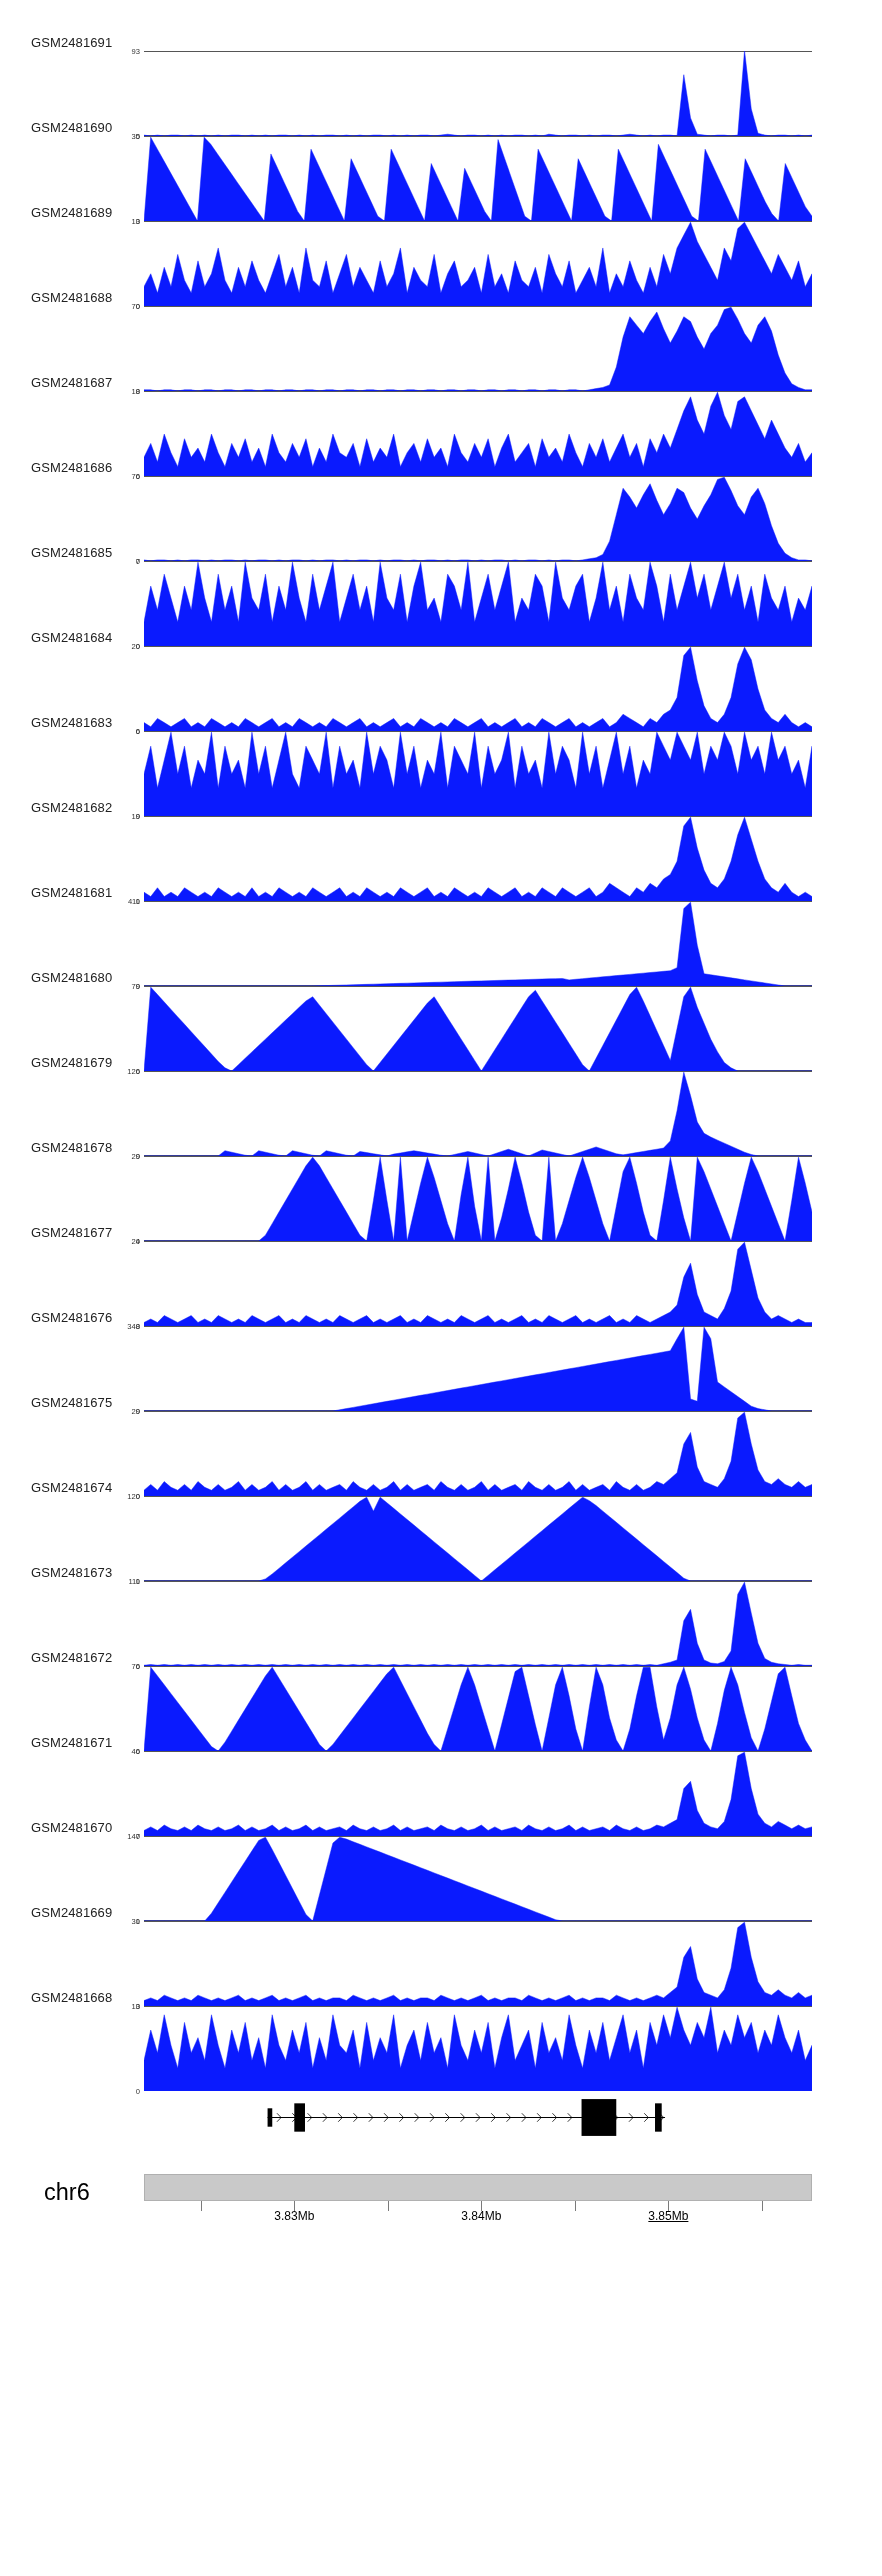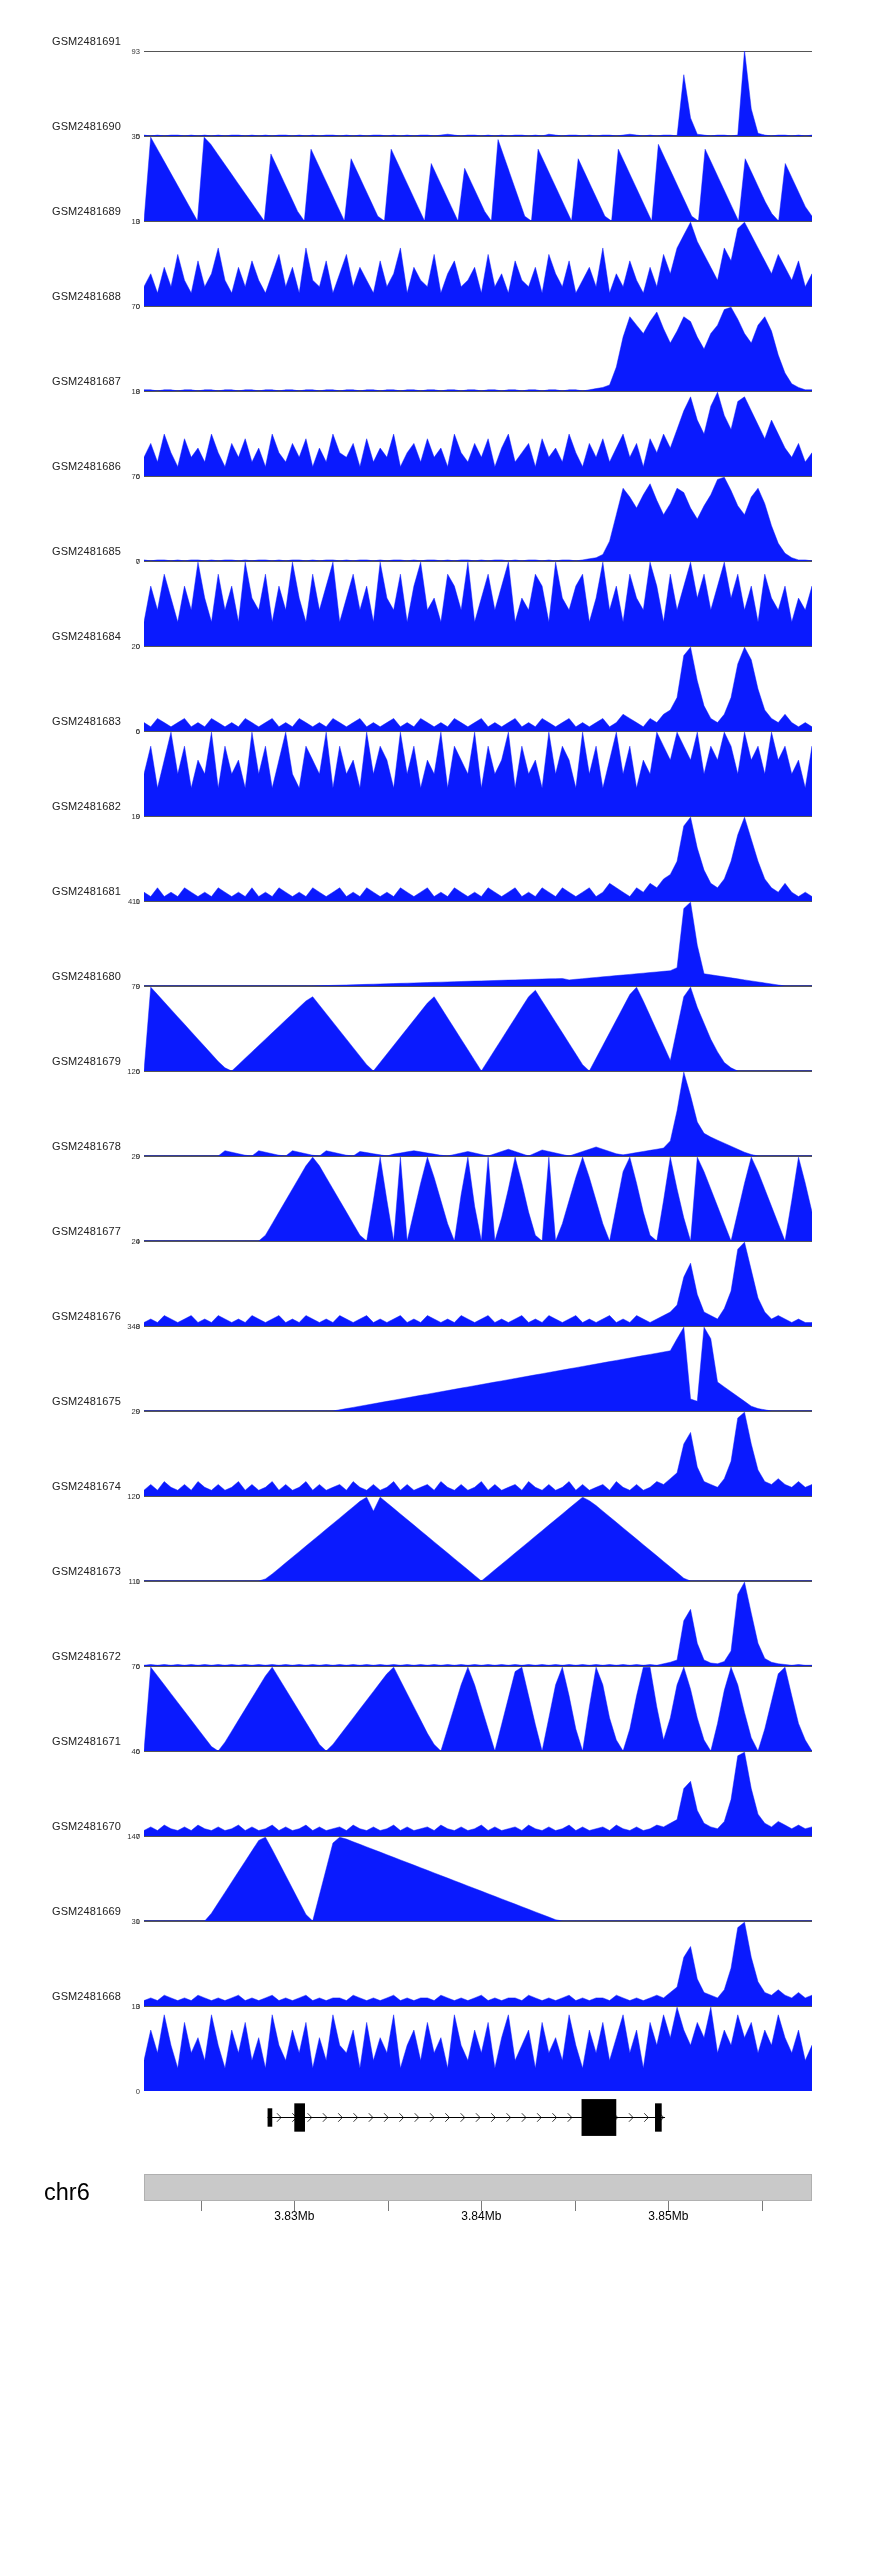--- a/index.html
+++ b/index.html
@@ -1,22 +1,22 @@
 <!DOCTYPE html>
 <html style="font-size:9.4px"><head>
 <meta charset="utf-8">
 <style>
   html,body{margin:0;padding:0;background:#ffffff;}
   body{width:882px;height:2576px;font-family:"Liberation Sans",sans-serif;color:#000;}
   #page{position:relative;width:882px;height:2576px;}
 
   .track{position:relative;height:85px;margin:0;}
   .track-label{
-    position:absolute;left:52px;top:0;width:118px;height:17.6px;
-    font-size:11px;color:#222;letter-spacing:0.1px;white-space:nowrap;
+    position:absolute;left:31px;top:0;width:118px;height:17.6px;
+    font-size:13px;color:#222;letter-spacing:0.1px;white-space:nowrap;
   }
   .plot-wrap{position:absolute;left:144px;top:16px;width:668px;height:85px;}
   .plot-box{
     position:absolute;left:0;top:0;width:668px;height:85px;
     border-top:0.6px solid #555;border-bottom:0.6px solid #555;box-sizing:border-box;
   }
   .axis-max{position:absolute;left:-31px;top:-4.1px;width:27px;text-align:right;font-size:7.6px;color:#333;}
   .axis-min{position:absolute;left:-31px;bottom:-4.7px;width:27px;text-align:right;font-size:7.6px;color:#333;}
   .svgplot{position:absolute;left:0;top:0;width:668px;height:85px;display:block;}
 
@@ -355,19 +355,19 @@
       <div id="ticks">
           <div class="tick" style="left: 8.5%;"></div>
           <div class="tick" style="left: 22.5%;"></div>
           <div class="tick" style="left: 36.5%;"></div>
           <div class="tick" style="left: 50.5%;"></div>
           <div class="tick" style="left: 64.5%;"></div>
           <div class="tick" style="left: 78.5%;"></div>
           <div class="tick" style="left: 92.5%;"></div>
           <div class="tick-label" style="left: 22.5%;">3.83Mb</div>
           <div class="tick-label" style="left: 50.5%;">3.84Mb</div>
-          <div class="tick-label" style="left: 78.5%;">3.85Mb</div>
+          <div class="tick-label" style="left: 78.5%; text-decoration: underline;">3.85Mb</div>
         </div>
     </div>
   </div>
 
 </div>
 
 
 </body></html>

